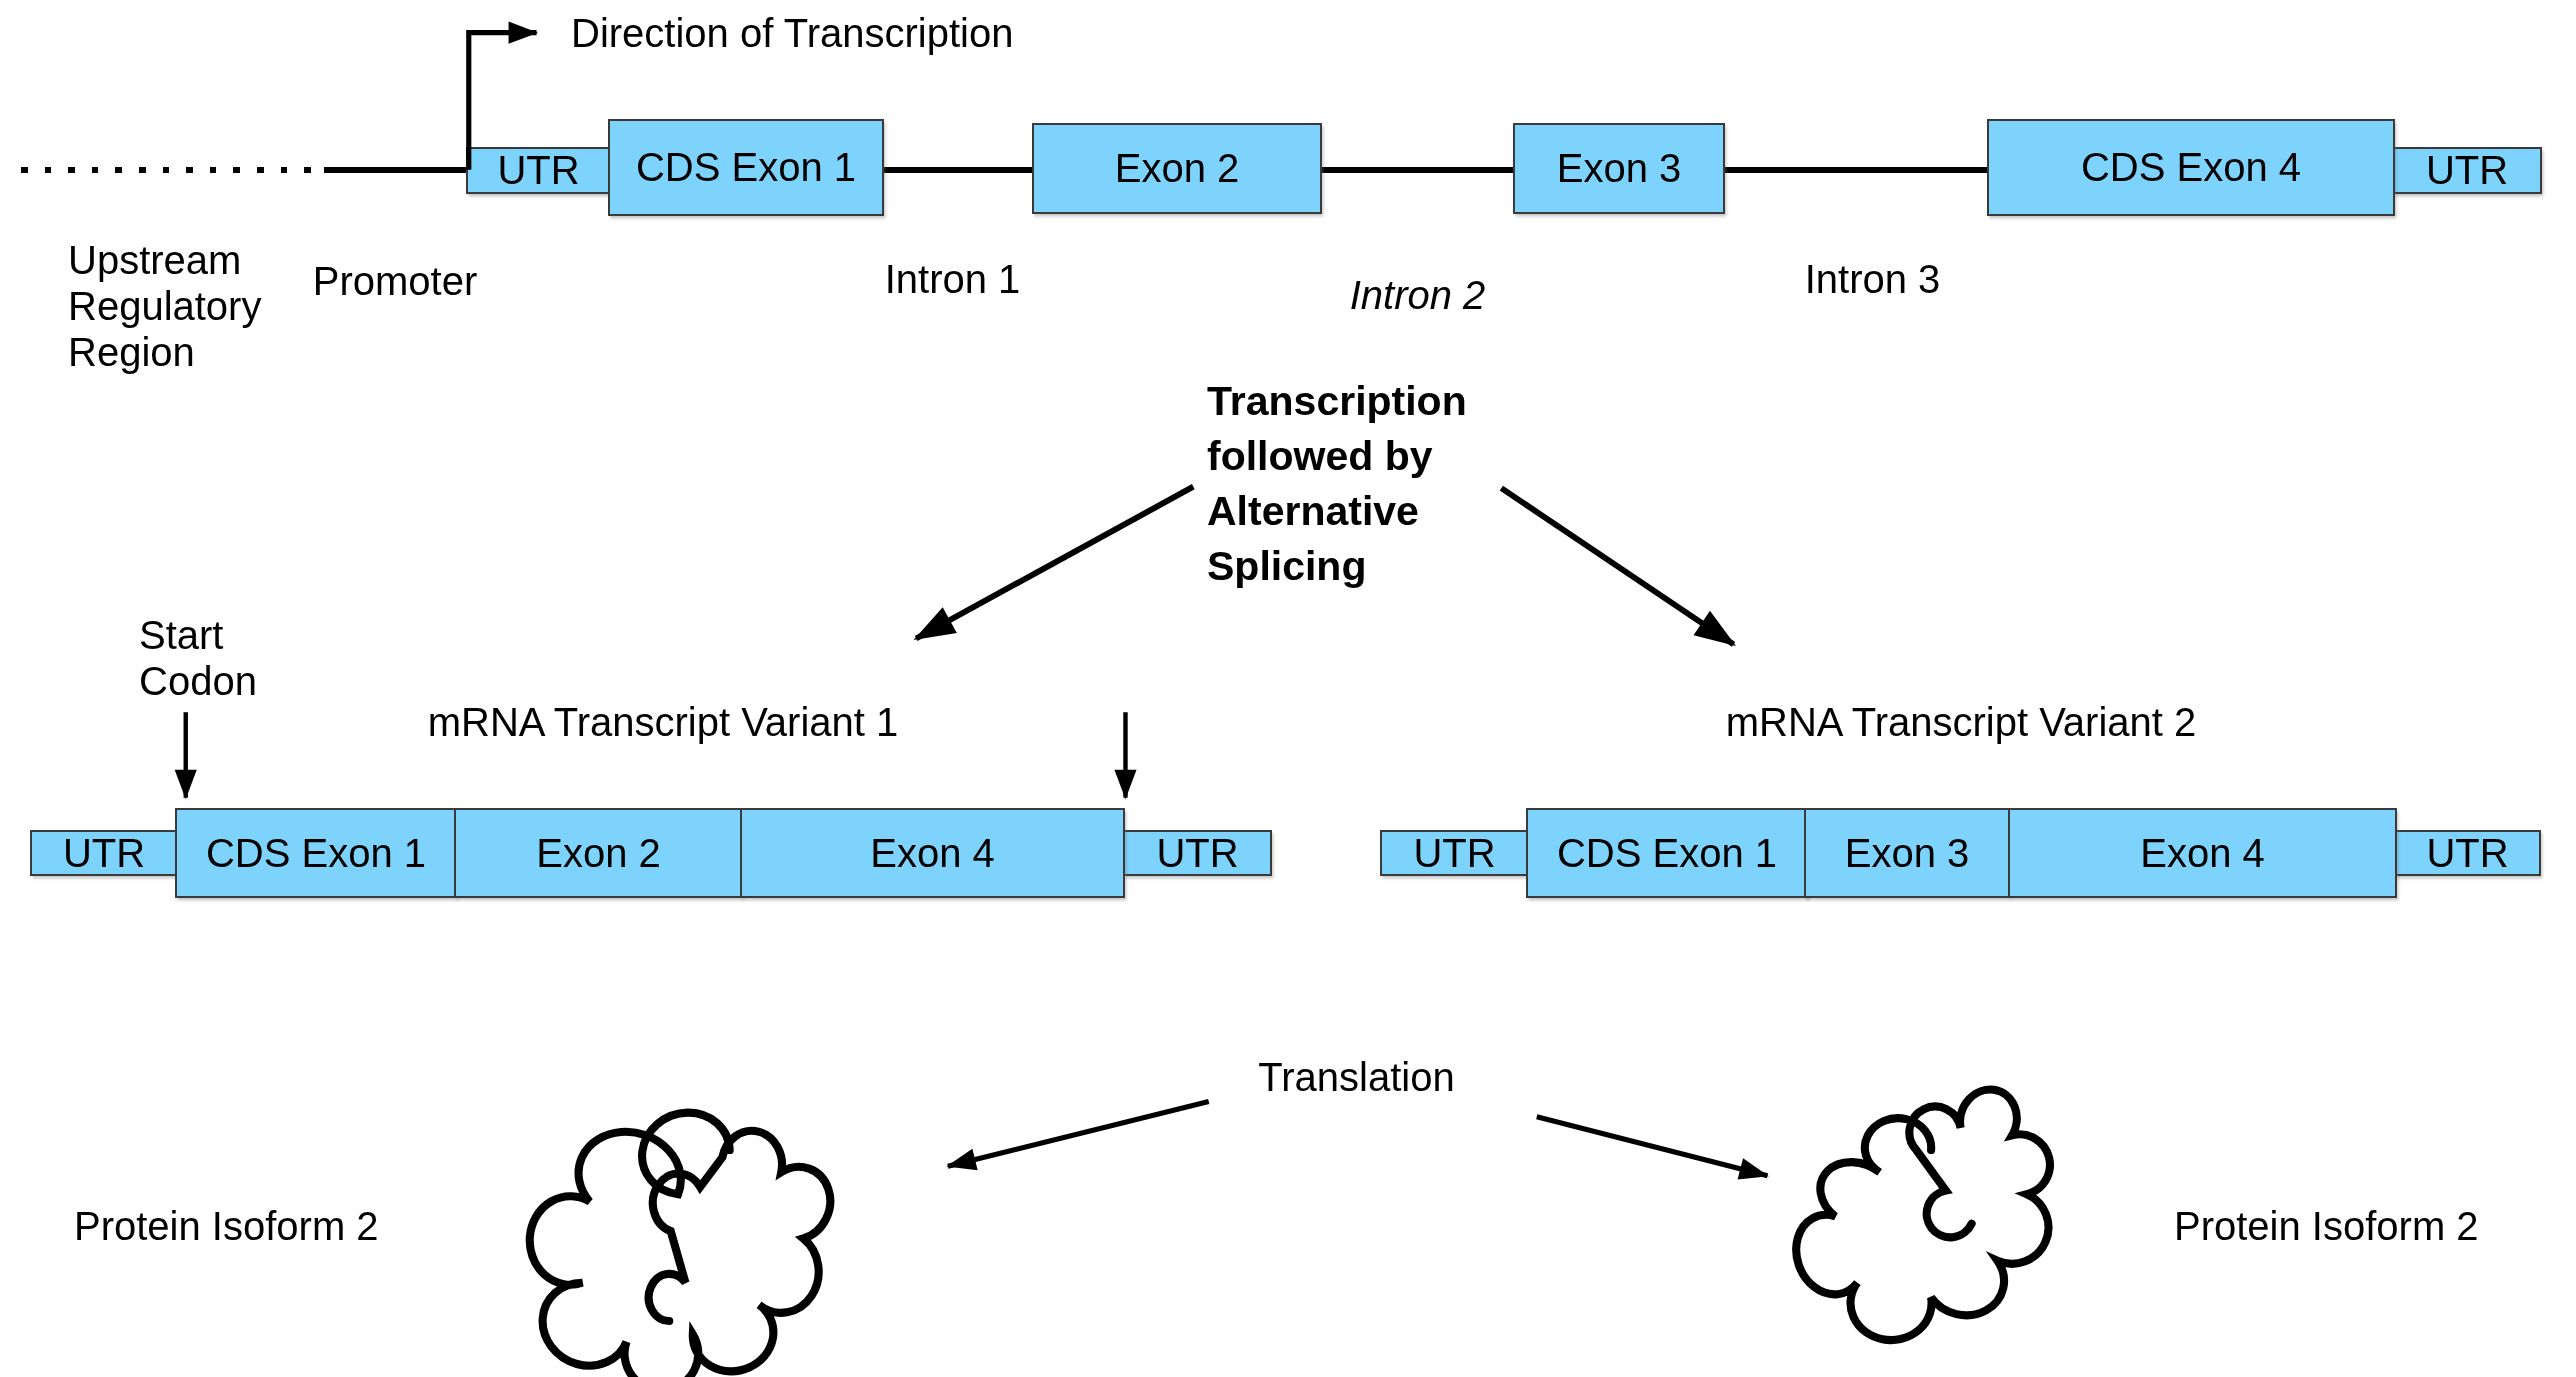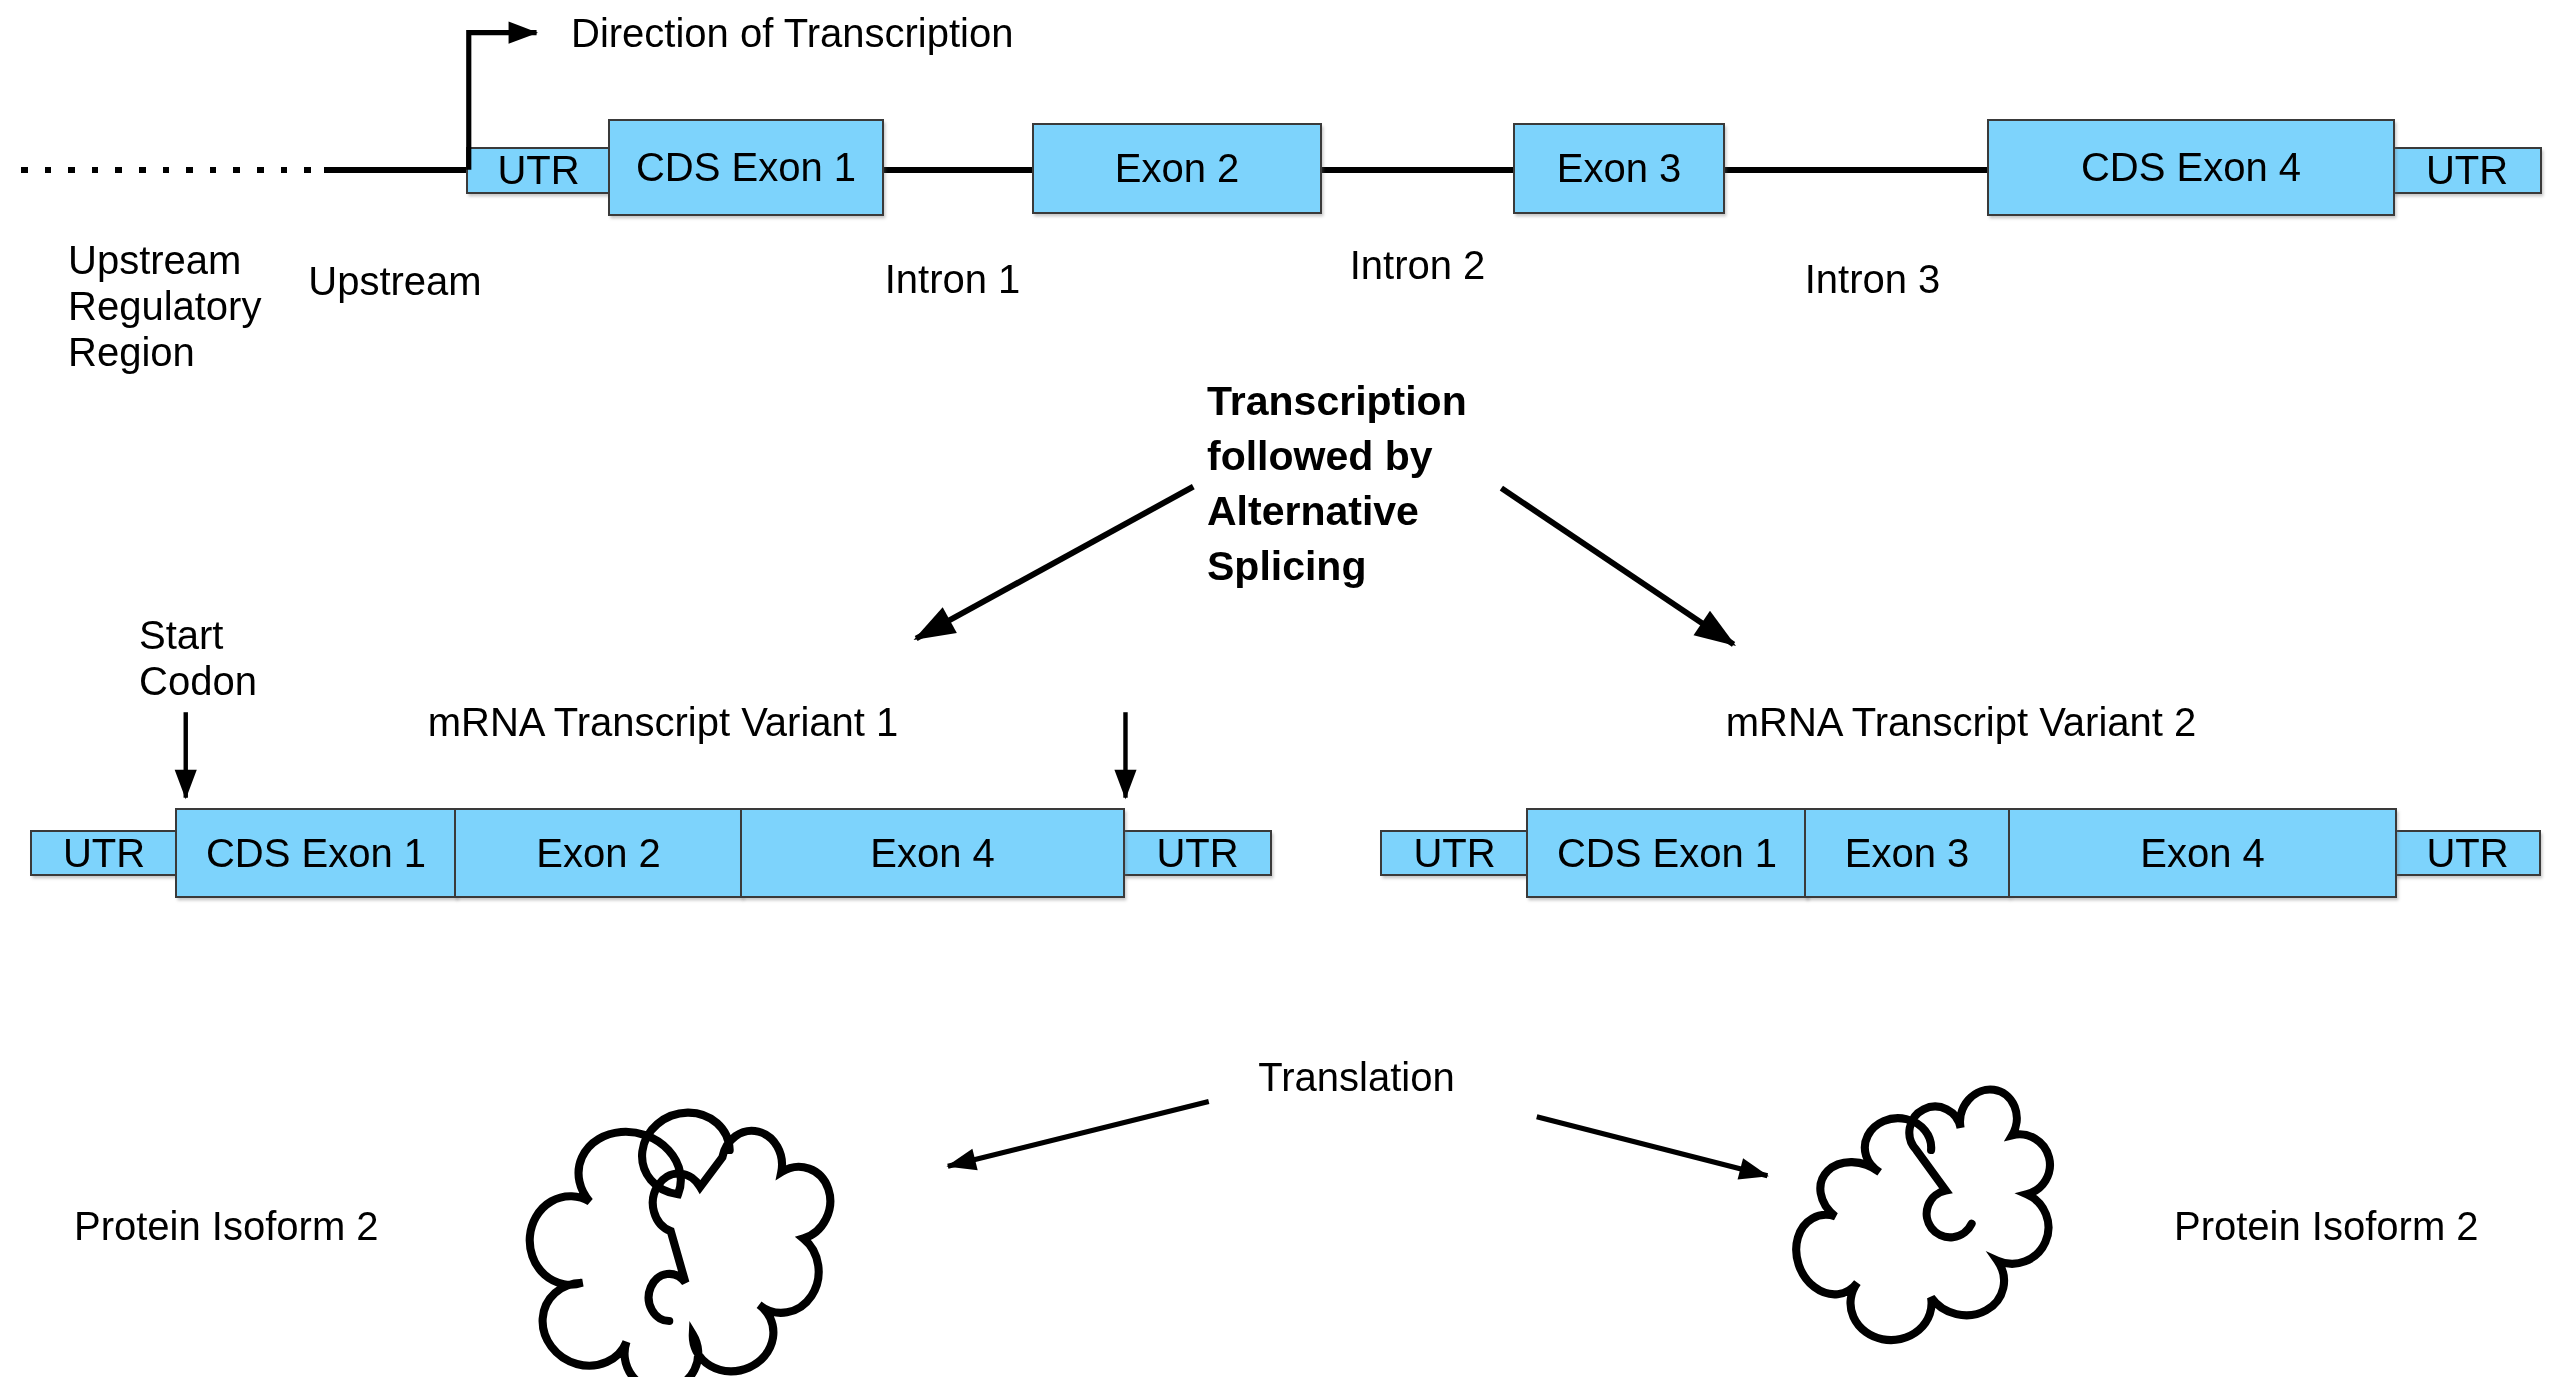--- a/index.html
+++ b/index.html
@@ -48,23 +48,23 @@
   </div>
   <div class="seg big" style="left:1987px; top:119px; width:408px; height:97px;">
     <span>CDS Exon 4</span>
   </div>
   <div class="seg utr" style="left:2392px; top:147px; width:150px; height:47px;">
     <span>UTR</span>
   </div>
 
   <div class="lbl" style="left:571px; top:10.3px;">Direction of Transcription</div>
   <div class="lbl" style="left:68px; top:237px; width:254px;">Upstream Regulatory Region</div>
-  <div class="lbl center" style="left:292px; top:258px; width:206px;">Upstream</div>
+  <div class="lbl center" style="left:292px; top:258px; width:206px;">Promoter</div>
   <div class="lbl center" style="left:842px; top:256px; width:221px;">Intron 1</div>
-  <div class="lbl center" style="left:1307px; top:242px; width:221px;">Intron 2</div>
+  <div class="lbl center" style="left:1307px; top:272px; width:221px;font-style:italic;">Intron 2</div>
   <div class="lbl center" style="left:1762px; top:256px; width:221px;">Intron 3</div>
 
   <div class="boldblock" style="left:1207px; top:374px;">
     <div>Transcription</div>
     <div>followed by</div>
     <div>Alternative</div>
     <div>Splicing</div>
   </div>
 
   <div class="lbl" style="left:139px; top:612px; width:162px;">Start Codon</div>

